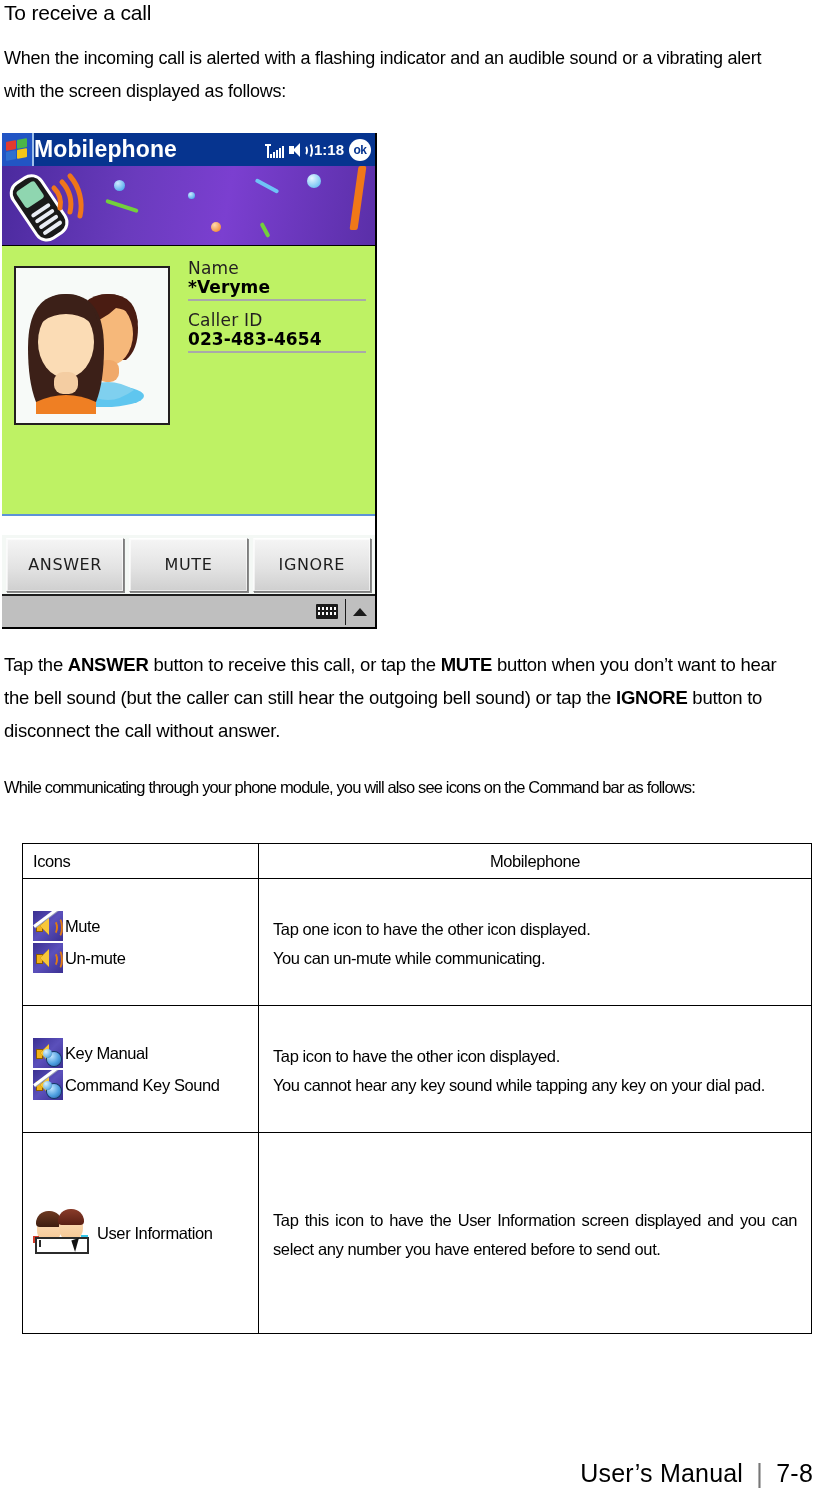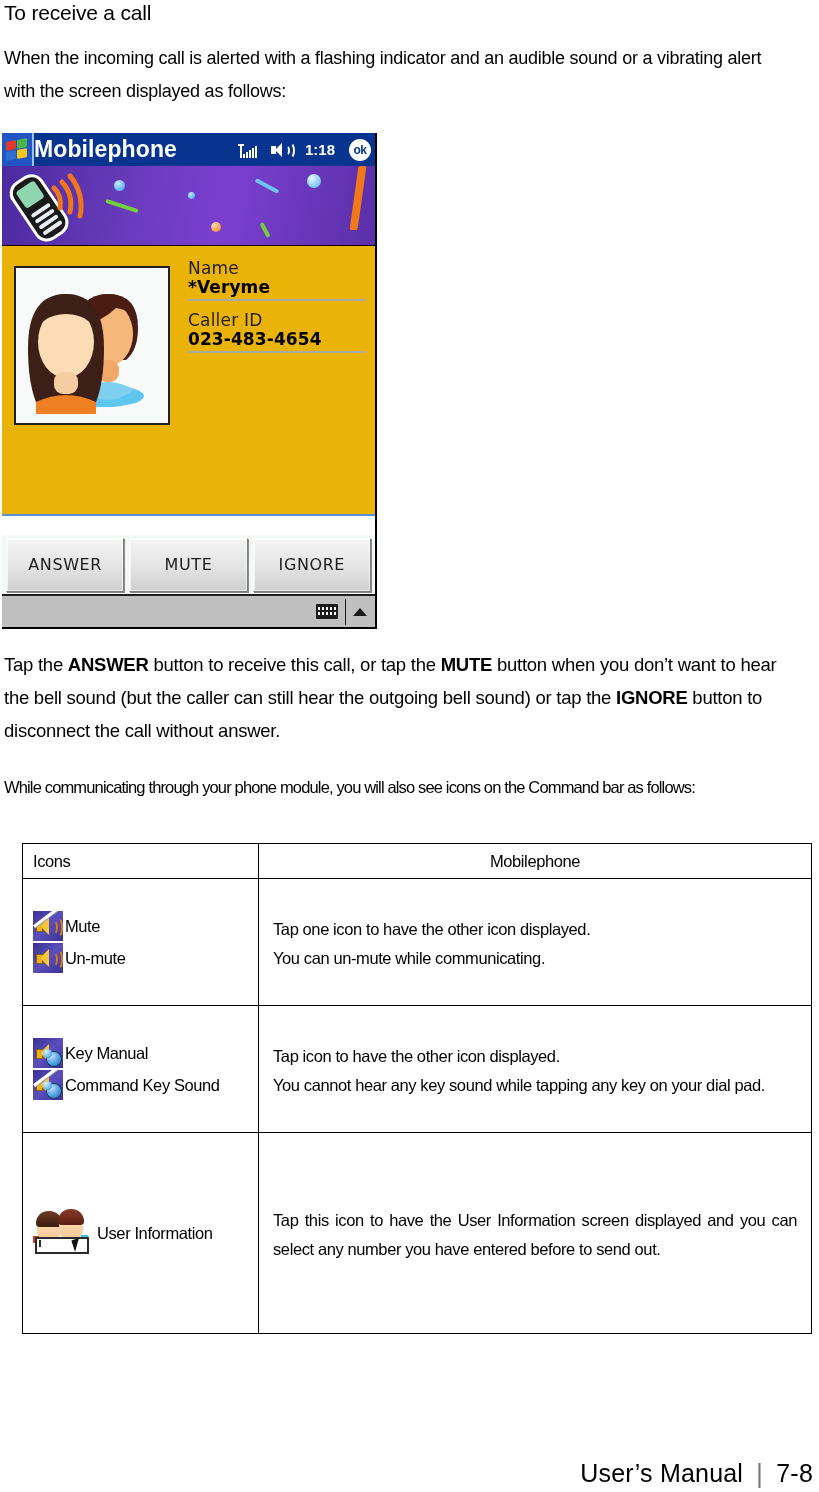--- a/index.html
+++ b/index.html
@@ -105,21 +105,21 @@
     font-size: 23px;
     letter-spacing: 0.1px;
     white-space: nowrap;
   }
   .pda-status {
     position: absolute;
     right: 4px; top: 0;
     height: 33px;
     display: flex;
     align-items: center;
-    gap: 14px;
+    gap: 5px;
   }
   .sig-icon { display:flex; align-items:flex-end; height:16px; gap:1px; }
   .sig-icon .stem { width:2px; height:14px; background:#fff; position:relative; }
   .sig-icon .stem:after{ content:""; position:absolute; left:-2px; top:0; width:6px; height:2px; background:#fff;}
   .sig-icon b { display:block; width:2px; background:#fff; }
   .sig-icon b:nth-of-type(1){height:4px}
   .sig-icon b:nth-of-type(2){height:6px}
   .sig-icon b:nth-of-type(3){height:8px}
   .sig-icon b:nth-of-type(4){height:10px}
   .sig-icon b:nth-of-type(5){height:12px}
@@ -172,21 +172,21 @@
     padding: 6px 0 7px 12px;
   }
   .pda-section .lbl {
     color:#3b6fd4; font-size:17px; letter-spacing:0.2px;
     font-family:"DejaVu Sans", sans-serif;
   }
 
   .pda-body {
     position: relative;
     height: 268px;
-    background: #eab308;
+    background: #bef264;
     border-bottom: 2px solid #5d92d8;
   }
   .avatar-box {
     position:absolute; left:12px; top:20px;
     width: 152px; height: 155px;
     border: 2px solid #231f20;
     background:#f7faf8;
     overflow:hidden;
   }
   .fields { position:absolute; left:186px; top:12px; width:178px; }

